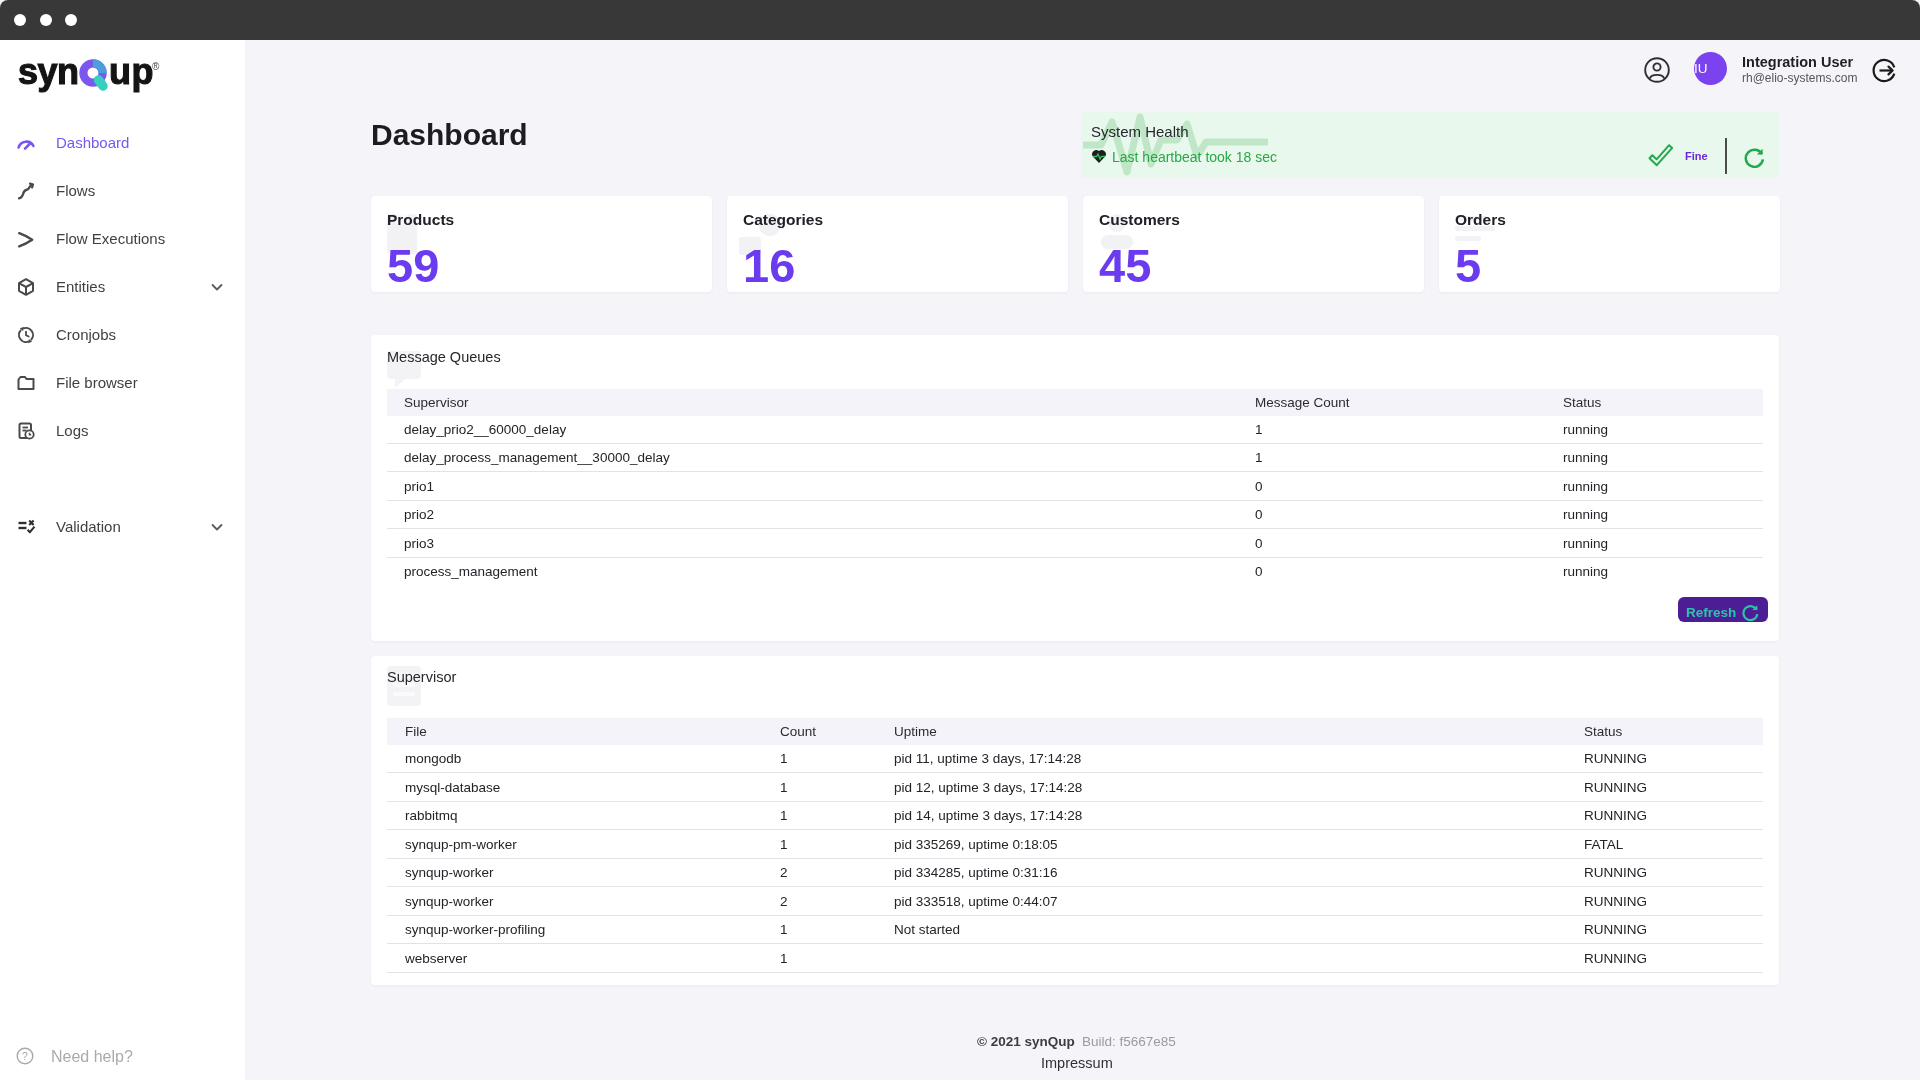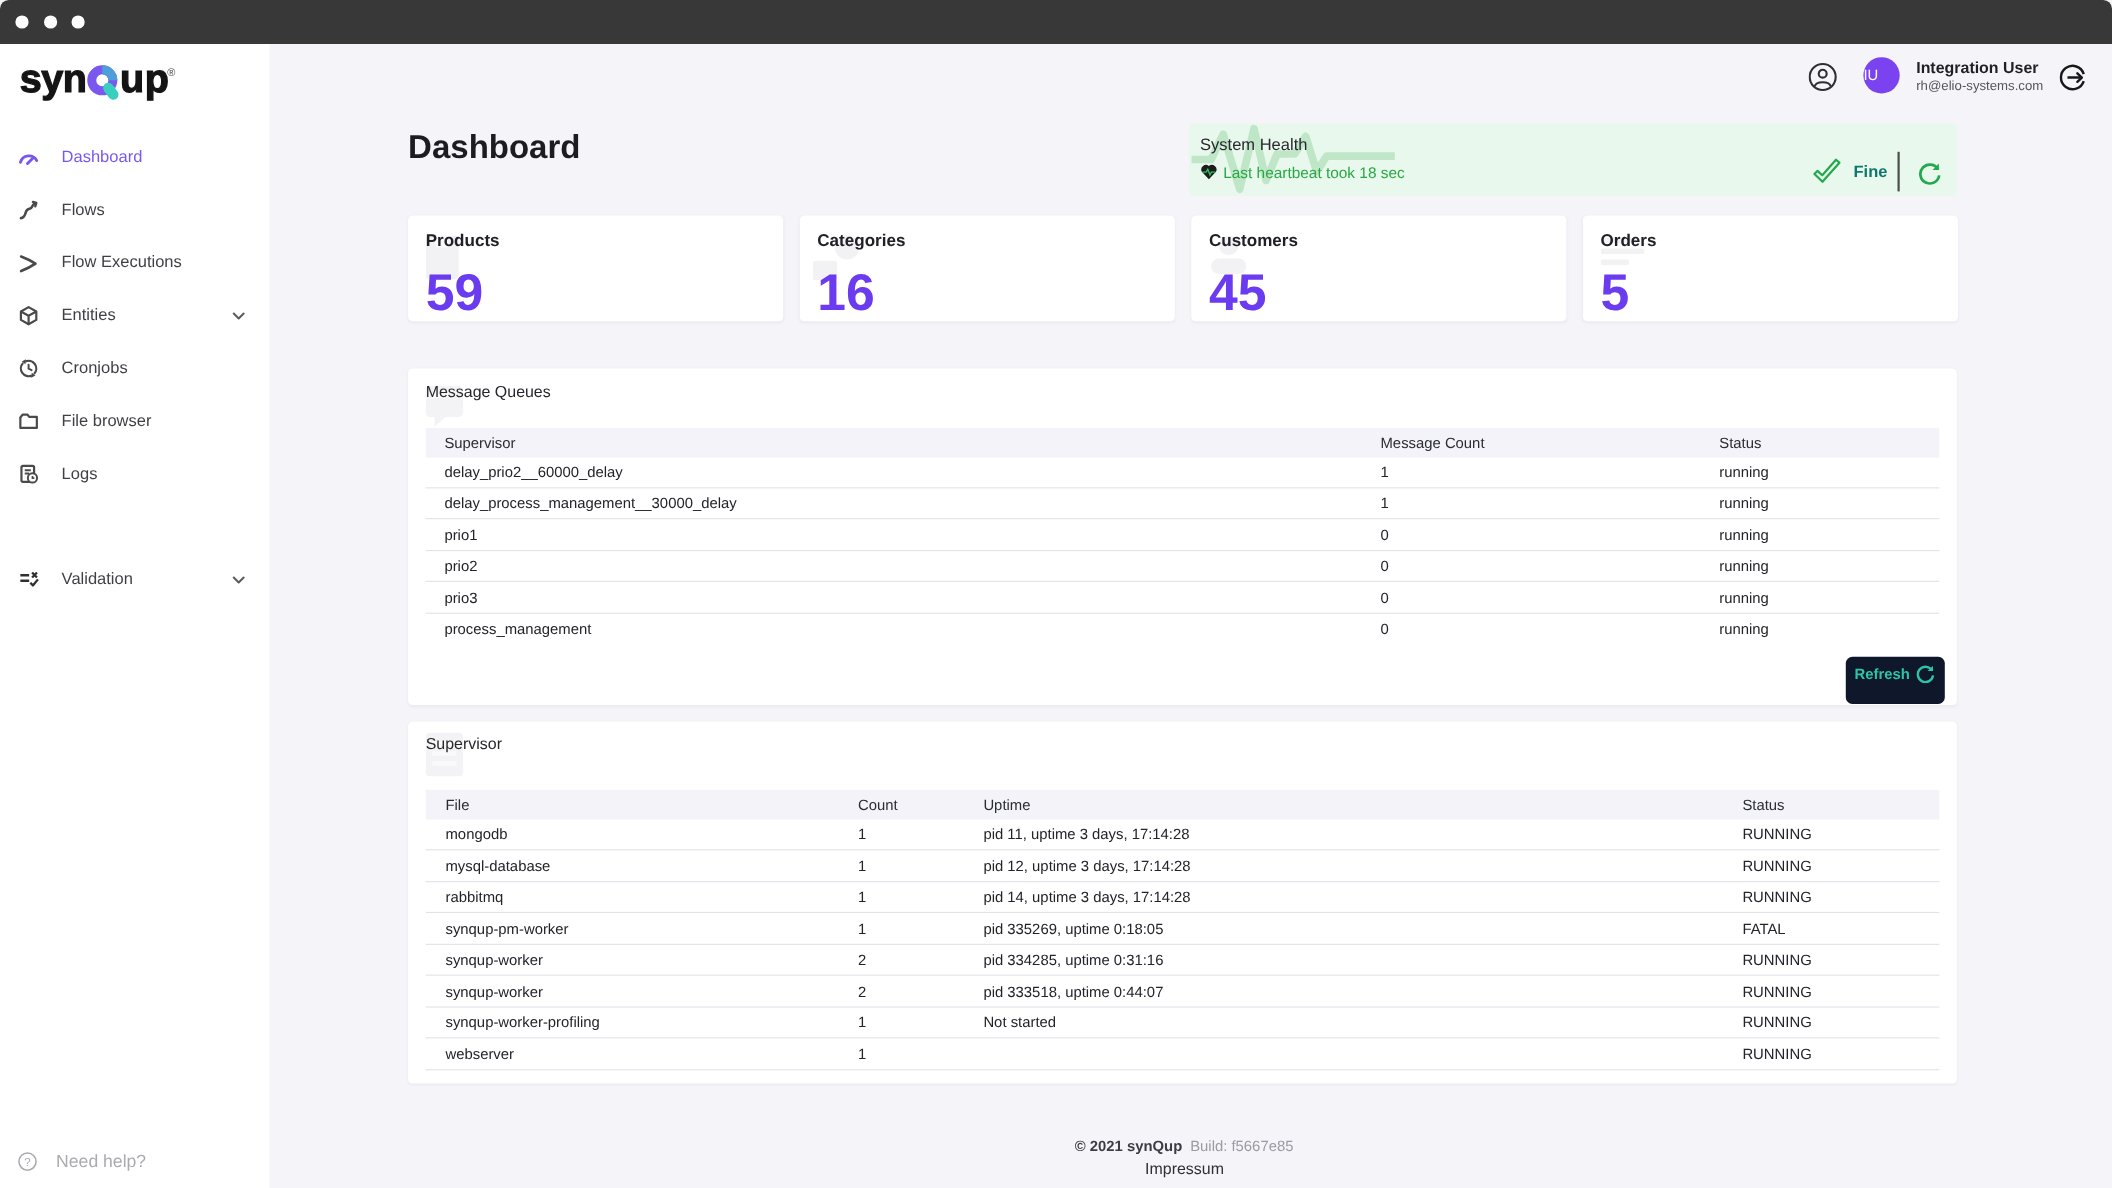--- a/index.html
+++ b/index.html
@@ -142,21 +142,21 @@
   </svg>
   <div class="abs" style="left:10px;top:9px;font-size:15px;color:#27272e;line-height:22px">System Health</div>
   <svg class="abs" style="left:10px;top:37px" width="16" height="15" viewBox="0 0 16 15">
       <path d="M8 14 L1.6 7.2 A4.2 4.2 0 0 1 8 2 A4.2 4.2 0 0 1 14.4 7.2 Z" fill="#1d1d1d"></path>
       <path d="M2 7.5 H5.5 L7 5 L9 10 L10.3 7.5 H14" fill="none" stroke="#35c05f" stroke-width="1.3"></path>
     </svg>
   <div class="abs" style="left:31px;top:35px;font-size:14px;color:#27a844;line-height:21px">Last heartbeat took 18 sec</div>
   <svg class="abs" style="left:566px;top:31px" width="28" height="28" viewBox="0 0 28 28">
     <path d="M2.5 15.2 L9.8 22.2 L25.2 4.9 L22.1 2.2 L9.6 16.3 L5.3 12.3 Z" fill="none" stroke="#23a94d" stroke-width="2" stroke-linejoin="round"></path>
   </svg>
-  <div class="abs" style="left:604px;top:34px;font-size:15px;font-weight:bold;color:#0f766e;line-height:21px">Fine</div>
+  <div class="abs" style="left:604px;top:34px;font-size:11px;font-weight:bold;color:#6d28d9;line-height:21px">Fine</div>
   <div class="abs" style="left:644px;top:26px;width:2px;height:36px;background:#4c4c4c"></div>
   <svg class="abs" style="left:663px;top:35px" width="21" height="21" viewBox="0 0 22 22">
     <path d="M18.8 7.5 A9 9 0 1 0 19.8 13" fill="none" stroke="#23a94d" stroke-width="2.6"></path>
     <path d="M13.5 7.8 L19.5 7.8 L19.5 1.8 Z" fill="#23a94d"></path>
   </svg>
 </div>
 
 <div class="card" style="left:371px;top:196px;width:341px;height:96px">
   <svg class="abs" style="left:16px;top:18px" width="34" height="40" viewBox="0 0 34 40">
       <rect x="0" y="0" width="30" height="40" rx="4" fill="#f2f2f4"></rect>
@@ -226,21 +226,21 @@
   <div class="trow" style="left:16px;top:194px;width:1376px;height:29px">
     <span class="cell" style="left:17px;line-height:29px">prio3</span>
     <span class="cell" style="left:868px;line-height:29px">0</span>
     <span class="cell" style="left:1176px;line-height:29px">running</span>
   </div>
   <div class="trow" style="left:16px;top:223px;width:1376px;height:28px;border-bottom:none">
     <span class="cell" style="left:17px;line-height:28px">process_management</span>
     <span class="cell" style="left:868px;line-height:28px">0</span>
     <span class="cell" style="left:1176px;line-height:28px">running</span>
   </div>
-  <div class="abs" style="left:1307px;top:262px;width:90px;height:43px;border-radius:6px;background:#0f172a">
+  <div class="abs" style="left:1307px;top:262px;width:90px;height:25px;border-radius:6px;background:#4c1d95">
     <span class="abs" style="left:8px;top:0;line-height:31px;font-size:13.5px;font-weight:bold;color:#2cc5a7">Refresh</span>
     <svg class="abs" style="left:64px;top:7px" width="17" height="17" viewBox="0 0 22 22">
       <path d="M18.8 7.5 A9 9 0 1 0 19.8 13" fill="none" stroke="#2cc5a7" stroke-width="2.8"></path>
       <path d="M13.5 7.8 L19.8 7.8 L19.8 1.5 Z" fill="#2cc5a7"></path>
     </svg>
   </div>
 </div>
 
 <div class="card" style="left:371px;top:656px;width:1408px;height:329px">
   <svg class="abs" style="left:16px;top:10px" width="36" height="40" viewBox="0 0 36 40">

